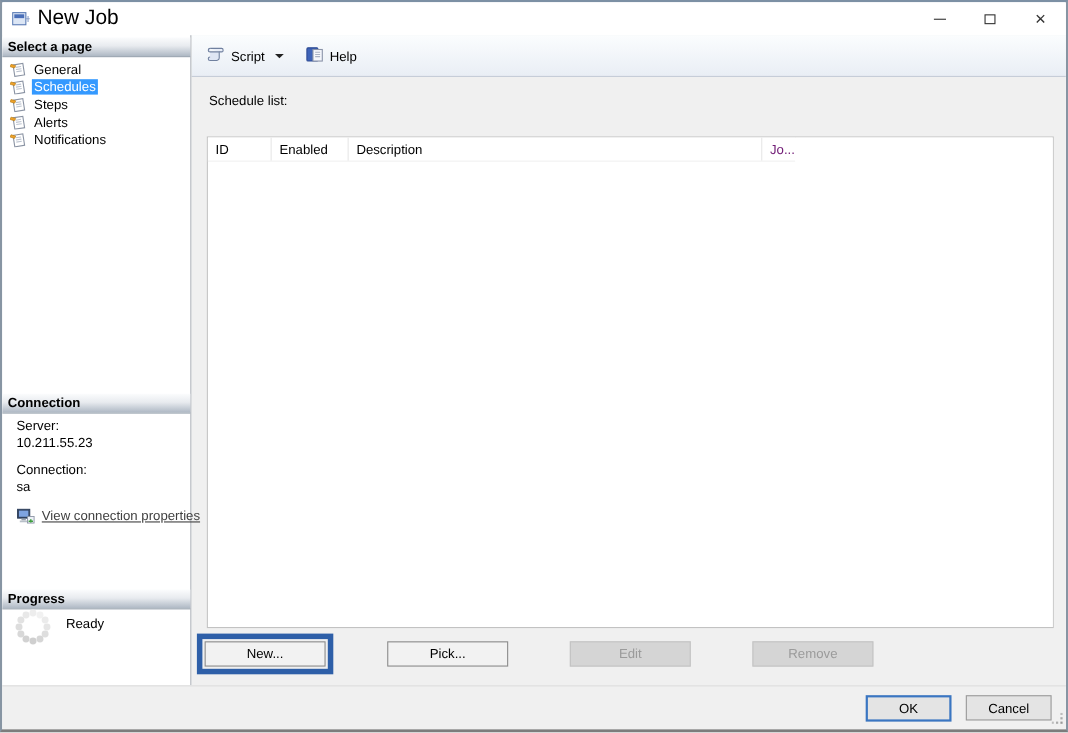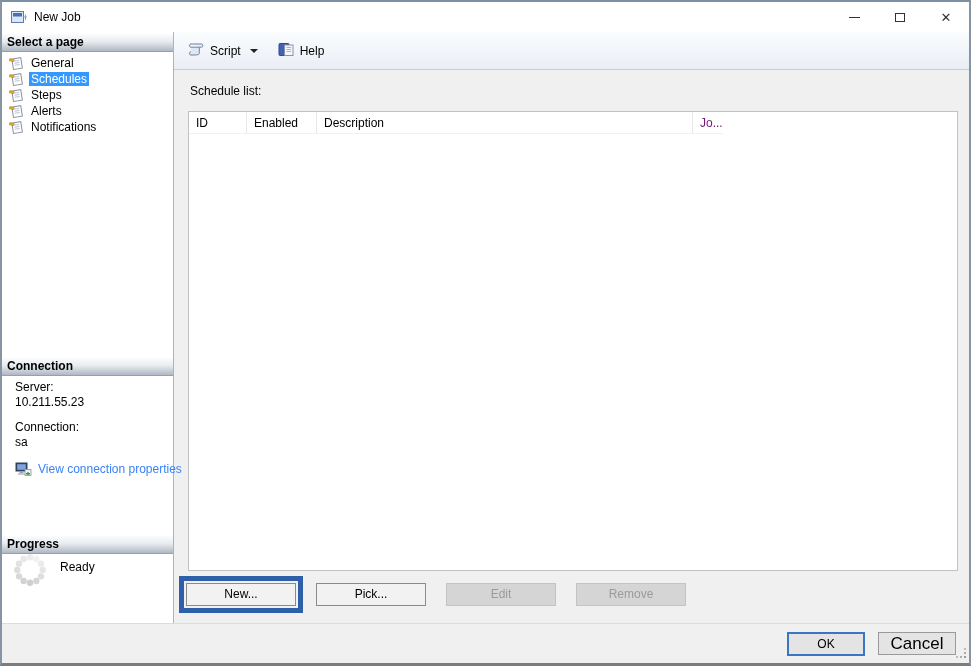--- a/index.html
+++ b/index.html
@@ -7,21 +7,21 @@
   .win{
     width:971px;height:666px;position:relative;
     border:2px solid #8795a3;border-top-color:#7c90a4;border-bottom:3px solid #7c7c7c;
     background:#fff;display:flex;flex-direction:column;
     font-family:"Liberation Sans",sans-serif;font-size:12px;color:#000;
     overflow:hidden;
   }
   
   .titlebar{height:30px;flex:none;display:flex;align-items:center;background:#ffffff;}
   .title-icon{margin:0 6px 0 9px;display:flex;}
-  .title-text{font-size:12px;}
+  .title-text{font-size:19px;}
   .tb-controls{margin-left:auto;display:flex;height:100%;}
   .ctrl{width:46px;height:100%;display:flex;align-items:center;justify-content:center;color:#444;}
   .min-line{display:block;width:11px;border-top:1px solid #333;}
   .max-box{display:block;width:10px;height:9px;border:1px solid #333;}
   .close-glyph{font-size:13px;color:#333;}
   
   .layout{flex:1;display:flex;min-height:0;}
   
   .sidebar{width:172px;flex:none;background:#fff;border-right:1px solid #aeb3ba;position:relative;}
   .side-header{
@@ -35,66 +35,66 @@
   .h-prog{top:504px;}
   .nav{position:absolute;top:23px;left:2px;right:2px;}
   .nav-item{display:flex;align-items:center;height:16px;padding-left:5px;cursor:default;}
   .nav-item .pg-icon{margin-right:5px;flex:none;display:flex;}
   .nav-label{padding:0 2px;white-space:nowrap;}
   .nav-item.selected .nav-label{background:#3499ff;color:#fff;}
   .conn-block{position:absolute;top:348px;left:13px;right:4px;line-height:15px;}
   .conn-gap{height:10px;}
   .conn-link-row{display:flex;align-items:center;margin-top:12px;}
   .conn-link-row .lnk-icon{margin-right:6px;flex:none;display:flex;}
-  .link{color:#3b82f6;cursor:pointer;white-space:nowrap;}
+  .link{color:#404040;text-decoration:underline;cursor:pointer;white-space:nowrap;}
   .prog-block{position:absolute;top:520px;left:10px;display:flex;}
   .prog-status{margin:8px 0 0 12px;}
   
   .main{flex:1;display:flex;flex-direction:column;min-width:0;background:#f0f0f0;}
   .toolbar{
     height:38px;flex:none;display:flex;align-items:center;padding-left:7px;
     background:linear-gradient(#fbfdfe,#e9eef5);border-bottom:1px solid #c6cdd8;
   }
   .tbtn{display:flex;align-items:center;padding:4px 5px;cursor:default;}
   .tbtn .tlabel{margin-left:5px;}
   .dd-arrow{width:0;height:0;border-left:4px solid transparent;border-right:4px solid transparent;border-top:4px solid #222;margin:1px 4px 0 9px;}
   .tbtn-help{margin-left:6px;}
   .content{flex:1;display:flex;flex-direction:column;min-height:0;padding:12px 11px 10px 14px;}
-  .sched-label{margin:2px 0 13px 2px;flex:none;}
+  .sched-label{margin:2px 0 26px 2px;flex:none;}
   .listview{flex:1;min-height:0;background:#fff;border:1px solid #c2c2c2;display:flex;flex-direction:row;}
   .lv-header{display:flex;height:22px;flex:none;border-bottom:1px solid #f1f1f1;background:#fff;}
   .lv-col{padding:4px 0 0 7px;border-right:1px solid #e7e7e7;overflow:hidden;white-space:nowrap;}
   .c-id{width:58px;}
   .c-name{width:205px;}
   .c-enabled{width:70px;}
   .c-desc{width:376px;}
   .c-job{flex:1;border-right:none;color:#701a75;}
   .lv-body{flex:1;background:#fff;}
-  .btn-row{flex:none;display:flex;align-items:center;margin-top:4px;height:38px;}
+  .btn-row{flex:none;display:flex;align-items:center;margin-top:4px;height:38px;gap:36px;}
   .hl-wrap{border:5px solid #2e5fa8;padding:2px;margin-left:-9px;flex:none;background:transparent;}
   .btn{
     width:110px;height:23px;font-family:"Liberation Sans",sans-serif;font-size:12px;
     background:#f2f2f2;border:1px solid #8a8a8a;color:#000;padding:0;
   }
   .btn.disabled{background:#d5d5d5;border-color:#c3c3c3;color:#9b9b9b;}
   .m-pick{margin-left:13px;}
   .m-edit{margin-left:20px;}
   .m-remove{margin-left:20px;}
   
   .footer{
     height:40px;flex:none;background:#f0f0f0;border-top:1px solid #dcdcdc;
     display:flex;align-items:center;justify-content:flex-end;padding-right:13px;position:relative;
   }
   .btn-ok{
     width:78px;height:24px;background:#e4e4e4;border:2px solid #3a76c2;
     font-family:"Liberation Sans",sans-serif;font-size:12px;margin-right:13px;
   }
   .btn-cancel{
     width:78px;height:23px;background:#e4e4e4;border:1px solid #9a9a9a;
-    font-family:"Liberation Sans",sans-serif;font-size:17px;
+    font-family:"Liberation Sans",sans-serif;font-size:12px;
   }
   .grip{position:absolute;right:2px;bottom:1px;}
 </style>
 </head>
 <body>
 
 <div class="win">
 
   <div class="titlebar">
     <span class="title-icon">

